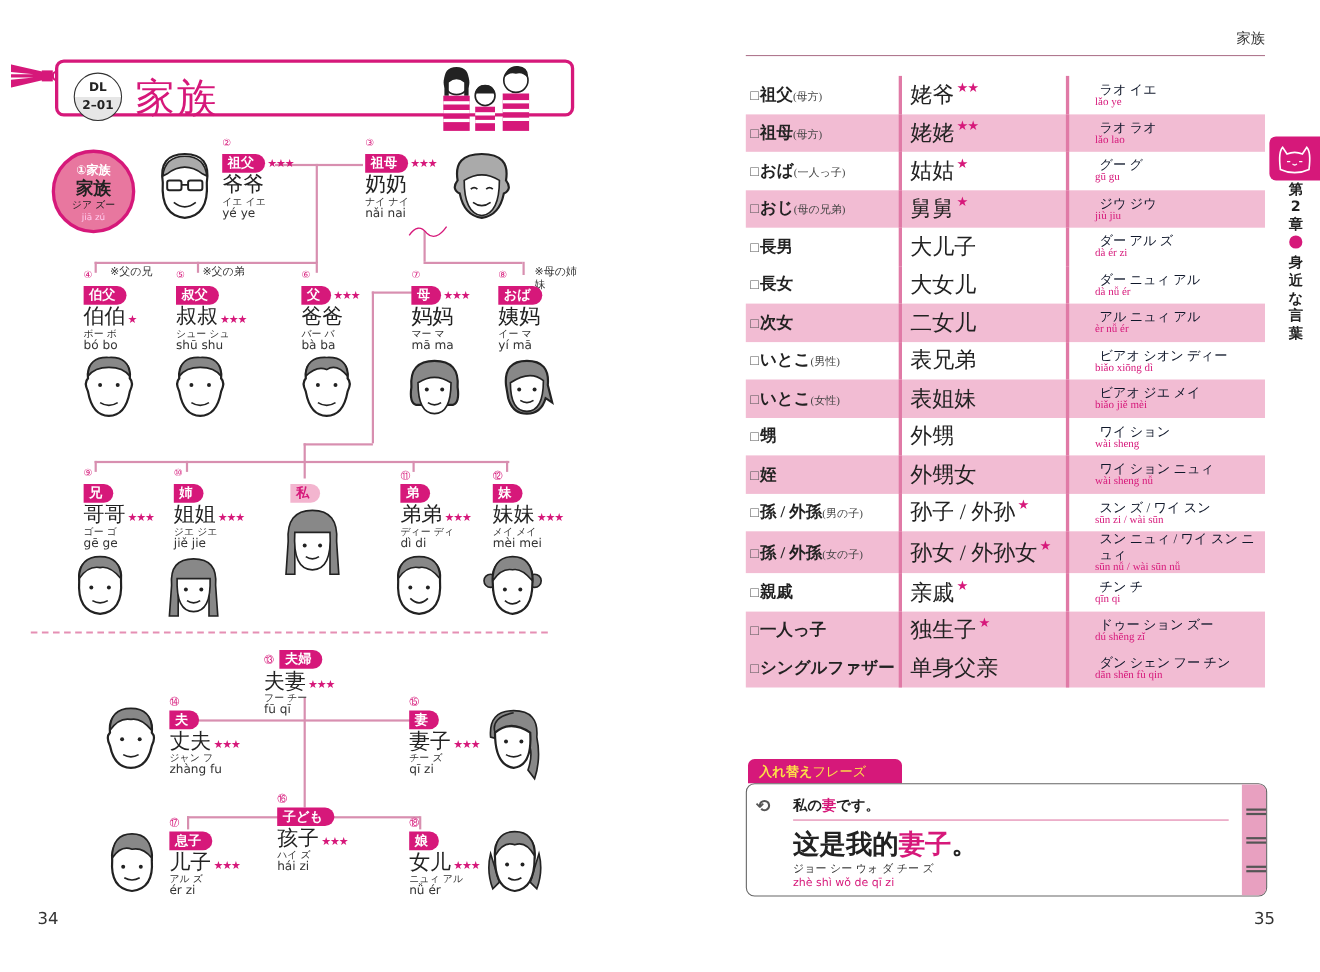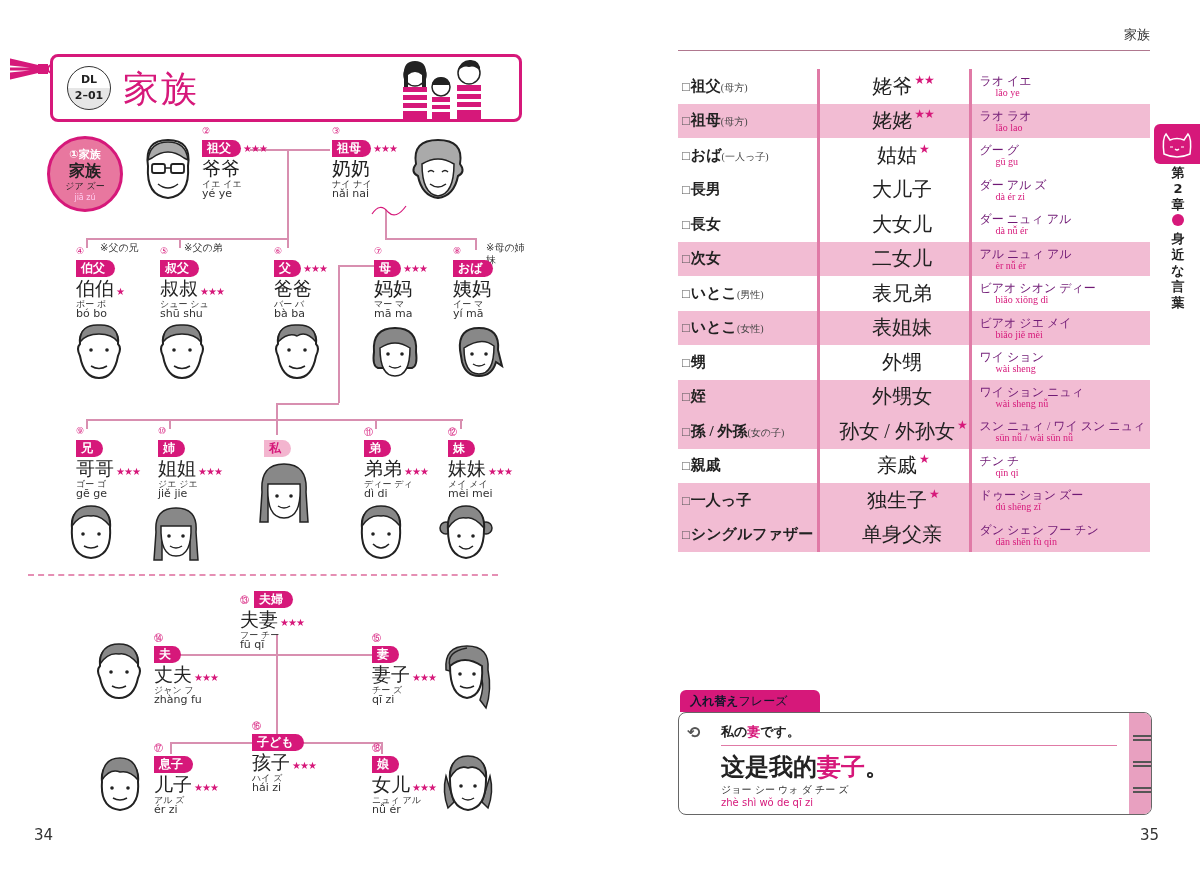--- a/index.html
+++ b/index.html
@@ -3,21 +3,21 @@
 <meta charset="utf-8">
 <style>
   * { box-sizing: border-box; margin: 0; padding: 0; }
   html, body { width: 1200px; height: 884px; background: #fff; overflow: hidden; }
   body { font-family: "DejaVu Sans", "Liberation Sans", sans-serif; color: #222; position: relative; }
   .page { position: absolute; top: 0; height: 884px; }
   .page-left { left: 0; width: 600px; }
   .page-right { left: 600px; width: 600px; }
 
   
-  .banner { position: absolute; left: 50px; top: 54px; width: 472px; height: 68px; border: 3px solid #d6187a; border-radius: 8px; background: #fff; }
+  .banner { position: absolute; left: 50px; top: 54px; width: 472px; height: 52px; border: 3px solid #d6187a; border-radius: 8px; background: #fff; }
   .tassel { position: absolute; left: 10px; top: 58px; width: 48px; height: 22px; }
   .dl-badge { position: absolute; left: 14px; top: 9px; width: 44px; height: 44px; border-radius: 50%; border: 1.5px solid #333; background: linear-gradient(#fff 50%, #e6e6e6 50%); text-align: center; font-weight: bold; font-size: 11px; line-height: 16px; padding-top: 5px; color: #222; }
   .banner-title { position: absolute; left: 70px; top: 8px; font-size: 36px; color: #d6187a; letter-spacing: 2px; }
   .banner-family { position: absolute; right: 18px; top: 0; width: 110px; height: 62px; }
 
   
   .root-circle { position: absolute; left: 47px; top: 136px; width: 76px; height: 76px; border-radius: 50%; background: #e8779f; border: 3px solid #d6187a; text-align: center; color: #fff; }
   .root-circle .num { font-size: 11px; font-weight: bold; margin-top: 8px; }
   .root-circle .zh { font-size: 16px; font-weight: bold; color: #222; line-height: 18px; }
   .root-circle .kana { font-size: 9px; color: #222; }
@@ -47,31 +47,31 @@
   
   .running-head { position: absolute; right: 50px; top: 26px; font-size: 13px; color: #333; }
   .head-rule { position: absolute; left: 78px; top: 50px; width: 472px; border-top: 1.5px solid #b0788f; }
   .vocab-table { position: absolute; left: 78px; top: 69px; width: 472px; border-collapse: collapse; font-family: Liberation Serif, serif; }
   .vocab-table tr { height: 34.5px; }
   .vocab-table tr.alt { background: #f2bcd3; }
   .vocab-table td { vertical-align: middle; }
   .vocab-table td.jp { width: 140px; padding-left: 4px; font-size: 15px; font-weight: bold; color: #222; border-right: 3px solid #e07aa6; }
   .vocab-table td.jp .cb { font-weight: normal; font-size: 13px; color: #555; margin-right: 1px; }
   .vocab-table td.jp .sub { font-weight: normal; font-size: 10px; color: #444; }
-  .vocab-table td.zh { width: 152px; padding-left: 18px; font-size: 20px; color: #222; border-right: 3px solid #e07aa6; text-align: center; }
+  .vocab-table td.zh { width: 152px; padding-left: 8px; font-size: 20px; color: #222; border-right: 3px solid #e07aa6; }
   .vocab-table td.zh .stars { font-size: 12px; vertical-align: top; }
   .vocab-table td.rd { padding-left: 8px; }
-  .vocab-table td.rd .kana { font-size: 12px; color: #701a75; display: block; line-height: 14px; }
+  .vocab-table td.rd .kana { font-size: 12px; color: #0f172a; display: block; line-height: 14px; margin-left: 20px; }
   .vocab-table td.rd .py { font-size: 10px; color: #d6187a; display: block; line-height: 10px; padding-left: 16px; }
 
   .side-tab { position: absolute; left: 554px; top: 124px; width: 46px; height: 40px; background: #d6187a; border-radius: 6px 0 0 6px; }
   .side-text { position: absolute; left: 570px; top: 165px; width: 16px; font-size: 13px; font-weight: bold; color: #222; line-height: 16px; text-align: center; }
   .side-dot { display: inline-block; width: 12px; height: 12px; border-radius: 50%; background: #d6187a; margin: 1px 0; }
 
-  .phrase-tab { position: absolute; left: 80px; top: 690px; width: 140px; height: 22px; background: #d6187a; border-radius: 6px 6px 0 0; color: #0f172a; font-size: 12px; font-weight: bold; padding: 3px 0 0 10px; }
+  .phrase-tab { position: absolute; left: 80px; top: 690px; width: 140px; height: 22px; background: #d6187a; border-radius: 6px 6px 0 0; color: #fde047; font-size: 12px; font-weight: bold; padding: 3px 0 0 10px; }
   .phrase-tab .thin { font-weight: normal; }
   .phrase-card { position: absolute; left: 78px; top: 712px; width: 474px; height: 103px; border: 1.5px solid #666; border-radius: 8px; background: #fff; overflow: hidden; }
   .phrase-card .spine { position: absolute; right: 0; top: 0; width: 22px; height: 100%; background: #e8a0c0; }
   .ring { position: absolute; right: -6px; width: 24px; height: 6px; border-top: 2px solid #555; border-bottom: 2px solid #555; }
   .phrase-icon { position: absolute; left: 8px; top: 10px; font-size: 16px; color: #555; font-weight: bold; }
   .phrase-jp { position: absolute; left: 42px; top: 10px; font-size: 13px; font-weight: bold; color: #222; }
   .phrase-jp .hl, .phrase-zh .hl { color: #d6187a; }
   .phrase-rule { position: absolute; left: 42px; top: 32px; width: 396px; border-top: 1.5px solid #e07aa6; }
   .phrase-zh { position: absolute; left: 42px; top: 38px; font-size: 24px; font-weight: bold; color: #222; }
   .phrase-kana { position: absolute; left: 42px; top: 70px; font-size: 10px; color: #333; }
@@ -429,20 +429,28 @@
           </td>
         </tr>
         <tr class="">
           <td class="jp"><span class="cb">□</span><span>おば</span><span class="sub">(一人っ子)</span></td>
           <td class="zh"><span>姑姑</span><span class="stars">★</span></td>
           <td class="rd">
             <span class="kana">グー グ</span>
             <span class="py">gū gu</span>
           </td>
         </tr>
+        <tr class="alt">
+          <td class="jp"><span class="cb">□</span><span>おじ</span><span class="sub">(母の兄弟)</span></td>
+          <td class="zh"><span>舅舅</span><span class="stars">★</span></td>
+          <td class="rd">
+            <span class="kana">ジウ ジウ</span>
+            <span class="py">jiù jiu</span>
+          </td>
+        </tr>
         <tr class="">
           <td class="jp"><span class="cb">□</span><span>長男</span><span class="sub"></span></td>
           <td class="zh"><span>大儿子</span><span class="stars"></span></td>
           <td class="rd">
             <span class="kana">ダー アル ズ</span>
             <span class="py">dà ér zi</span>
           </td>
         </tr>
         <tr class="">
           <td class="jp"><span class="cb">□</span><span>長女</span><span class="sub"></span></td>
@@ -483,20 +491,28 @@
             <span class="kana">ワイ ション</span>
             <span class="py">wài sheng</span>
           </td>
         </tr>
         <tr class="alt">
           <td class="jp"><span class="cb">□</span><span>姪</span><span class="sub"></span></td>
           <td class="zh"><span>外甥女</span><span class="stars"></span></td>
           <td class="rd">
             <span class="kana">ワイ ション ニュィ</span>
             <span class="py">wài sheng nǚ</span>
+          </td>
+        </tr>
+        <tr class="">
+          <td class="jp"><span class="cb">□</span><span>孫 / 外孫</span><span class="sub">(男の子)</span></td>
+          <td class="zh"><span>孙子 / 外孙</span><span class="stars">★</span></td>
+          <td class="rd">
+            <span class="kana">スン ズ / ワイ スン</span>
+            <span class="py">sūn zi / wài sūn</span>
           </td>
         </tr>
         <tr class="alt">
           <td class="jp"><span class="cb">□</span><span>孫 / 外孫</span><span class="sub">(女の子)</span></td>
           <td class="zh"><span>孙女 / 外孙女</span><span class="stars">★</span></td>
           <td class="rd">
             <span class="kana">スン ニュィ / ワイ スン ニュィ</span>
             <span class="py">sūn nǚ / wài sūn nǚ</span>
           </td>
         </tr>

